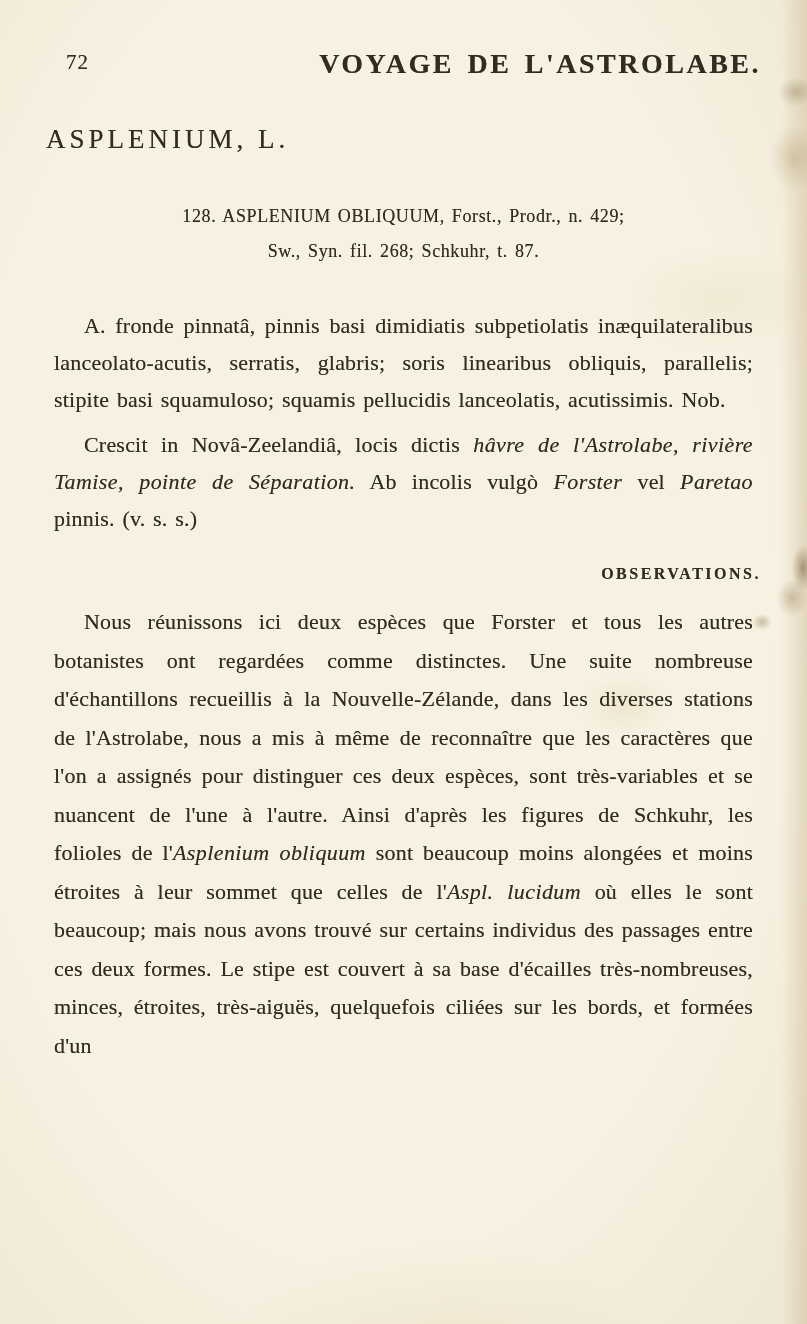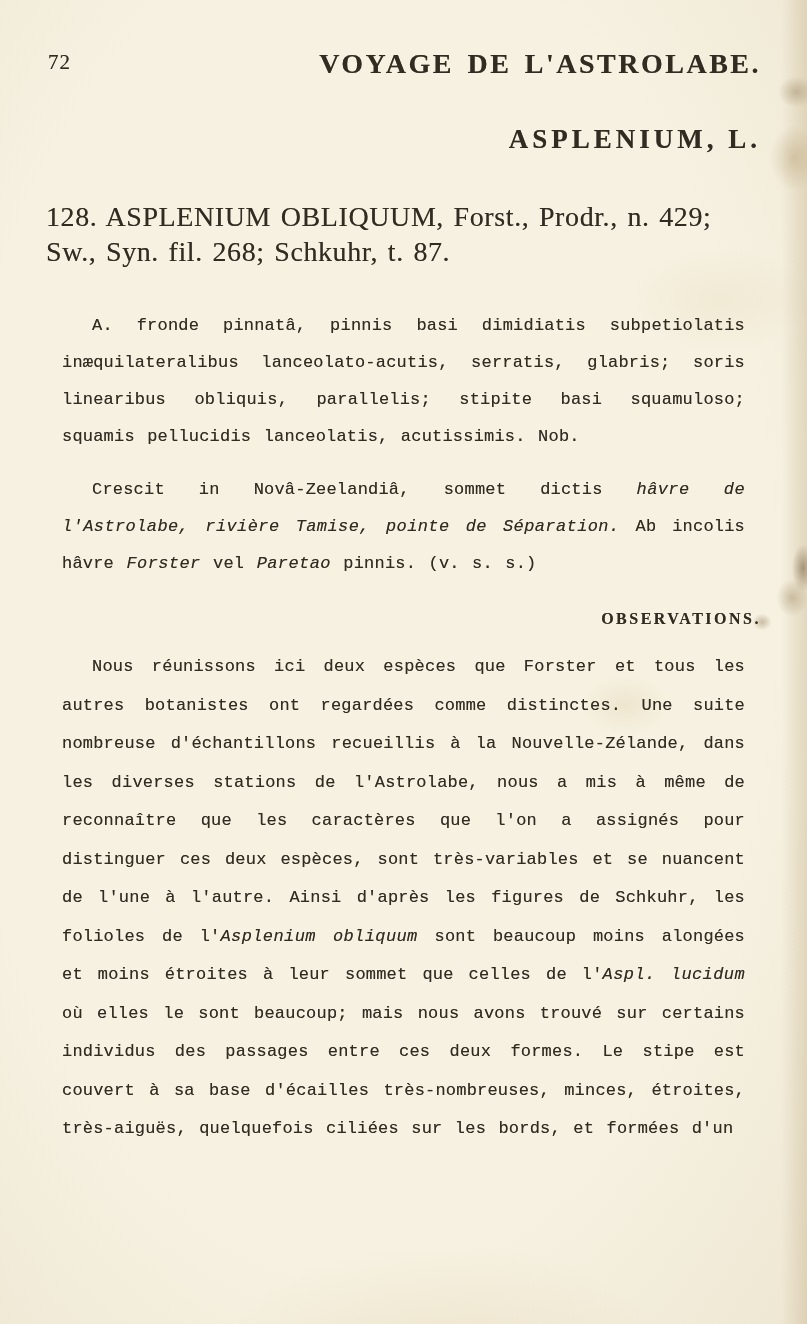--- a/index.html
+++ b/index.html
@@ -34,55 +34,55 @@
       radial-gradient(ellipse at 45% 45%, rgba(0,0,0,0) 65%, rgba(170,140,85,.10) 100%);
     text-shadow:0 0 .5px rgba(50,43,33,.55);
   }
   .page-header{
     position:relative;
     height:30px;
     margin-top:10px;
   }
   .page-number{
     position:absolute;
-    left:2px; top:2px;
+    left:20px; top:2px;
     font-size:21px;
     letter-spacing:1px;
   }
   .running-title{
     text-align:right;
     font-size:28px;
     font-weight:bold;
     letter-spacing:2.5px;
     word-spacing:4px;
   }
   .genus-heading{
     margin-top:46px;
-    text-align:right;
+    text-align:left;
     font-size:27px;
-    font-weight:bold;
+    font-weight:normal;
     letter-spacing:4px;
   }
   .entry-block{
-    font-size:28px;
+    text-align:center;
+    font-size:18px;
     line-height:35px;
     letter-spacing:.6px;
     word-spacing:2px;
   }
   .entry-block.species{ margin-top:44px; }
   .entry-block.synonym{ margin-top:26px; }
   .body-para{
-    margin:16px;
+    margin:8px;
     text-align:justify;
     text-indent:30px;
-    font-size:17px;
+    font-size:22px;
     line-height:37px;
     word-spacing:2px;
     letter-spacing:.2px;
-    font-family:Liberation Mono, monospace;
   }
   .body-para.latin{ margin-top:38px; }
   .section-heading{
     margin-top:28px;
     margin-bottom:20px;
     text-align:right;
     font-size:16px;
     font-weight:bold;
     letter-spacing:2.5px;
   }
@@ -104,19 +104,19 @@
   <div class="genus-heading">ASPLENIUM, L.</div>
 
   <div class="entry-block species">
     <div class="entry-line">128. ASPLENIUM OBLIQUUM, Forst., Prodr., n. 429;</div>
     <div class="entry-line">Sw., Syn. fil. 268; Schkuhr, t. 87.</div>
   </div>
 
 
   <p class="body-para latin"><span>A. fronde pinnatâ, pinnis basi dimidiatis subpetiolatis inæquilateralibus lanceolato-acutis, serratis, glabris; soris linearibus obliquis, parallelis; stipite basi squamuloso; squamis pellucidis lanceolatis, acutissimis. Nob.</span></p>
 
-  <p class="body-para habitat"><span>Crescit in Novâ-Zeelandiâ, sommet dictis </span><i>hâvre de l'Astrolabe, rivière Tamise, pointe de Séparation.</i><span> Ab incolis hâvre </span><i>Forster</i><span> vel </span><i>Paretao</i><span> pinnis. (v. s. s.)</span></p>
+  <p class="body-para habitat"><span>Crescit in Novâ-Zeelandiâ, locis dictis </span><i>hâvre de l'Astrolabe, rivière Tamise, pointe de Séparation.</i><span> Ab incolis vulgò </span><i>Forster</i><span> vel </span><i>Paretao</i><span> pinnis. (v. s. s.)</span></p>
 
   <div class="section-heading">OBSERVATIONS.</div>
 
   <p class="body-para observations"><span>Nous réunissons ici deux espèces que Forster et tous les autres botanistes ont regardées comme distinctes. Une suite nombreuse d'échantillons recueillis à la Nouvelle-Zélande, dans les diverses stations de l'Astrolabe, nous a mis à même de reconnaître que les caractères que l'on a assignés pour distinguer ces deux espèces, sont très-variables et se nuancent de l'une à l'autre. Ainsi d'après les figures de Schkuhr, les folioles de l'</span><i>Asplenium obliquum</i><span> sont beaucoup moins alongées et moins étroites à leur sommet que celles de l'</span><i>Aspl. lucidum</i><span> où elles le sont beaucoup; mais nous avons trouvé sur certains individus des passages entre ces deux formes. Le stipe est couvert à sa base d'écailles très-nombreuses, minces, étroites, très-aiguës, quelquefois ciliées sur les bords, et formées d'un</span></p>
 
 </div>
 
 </body></html>

